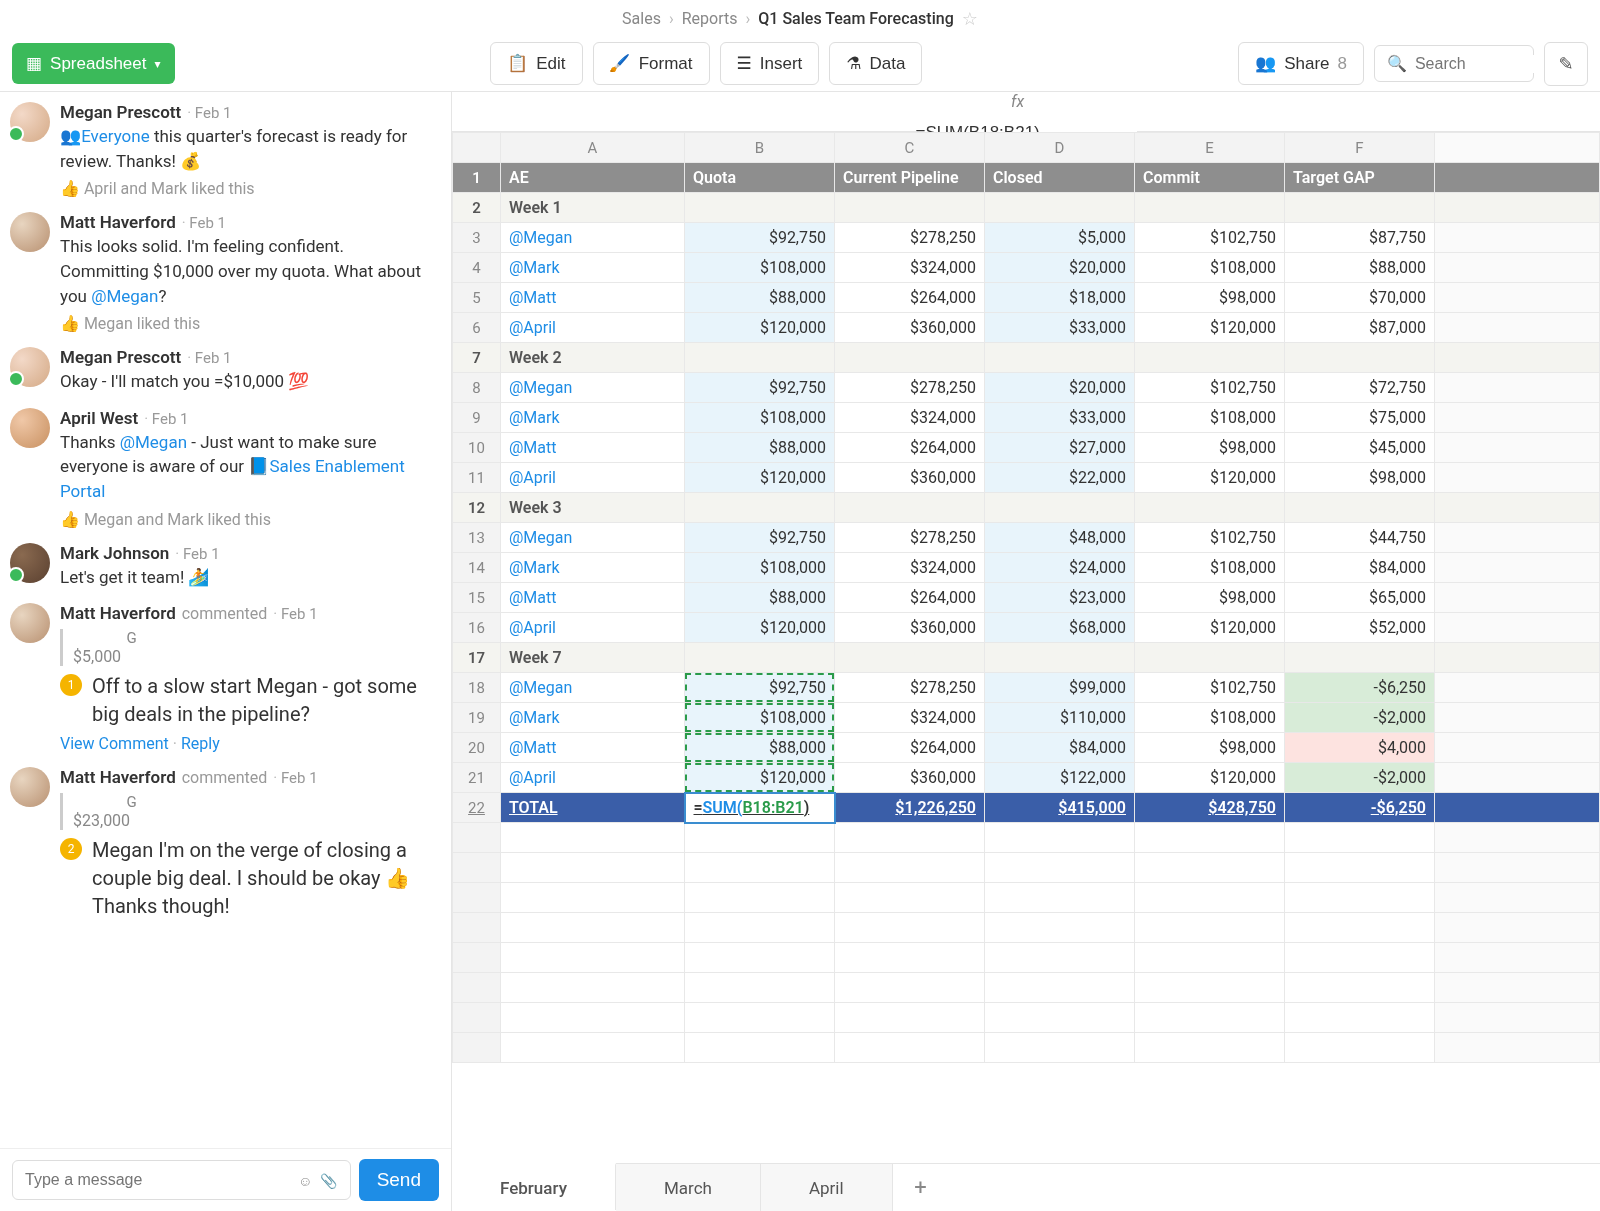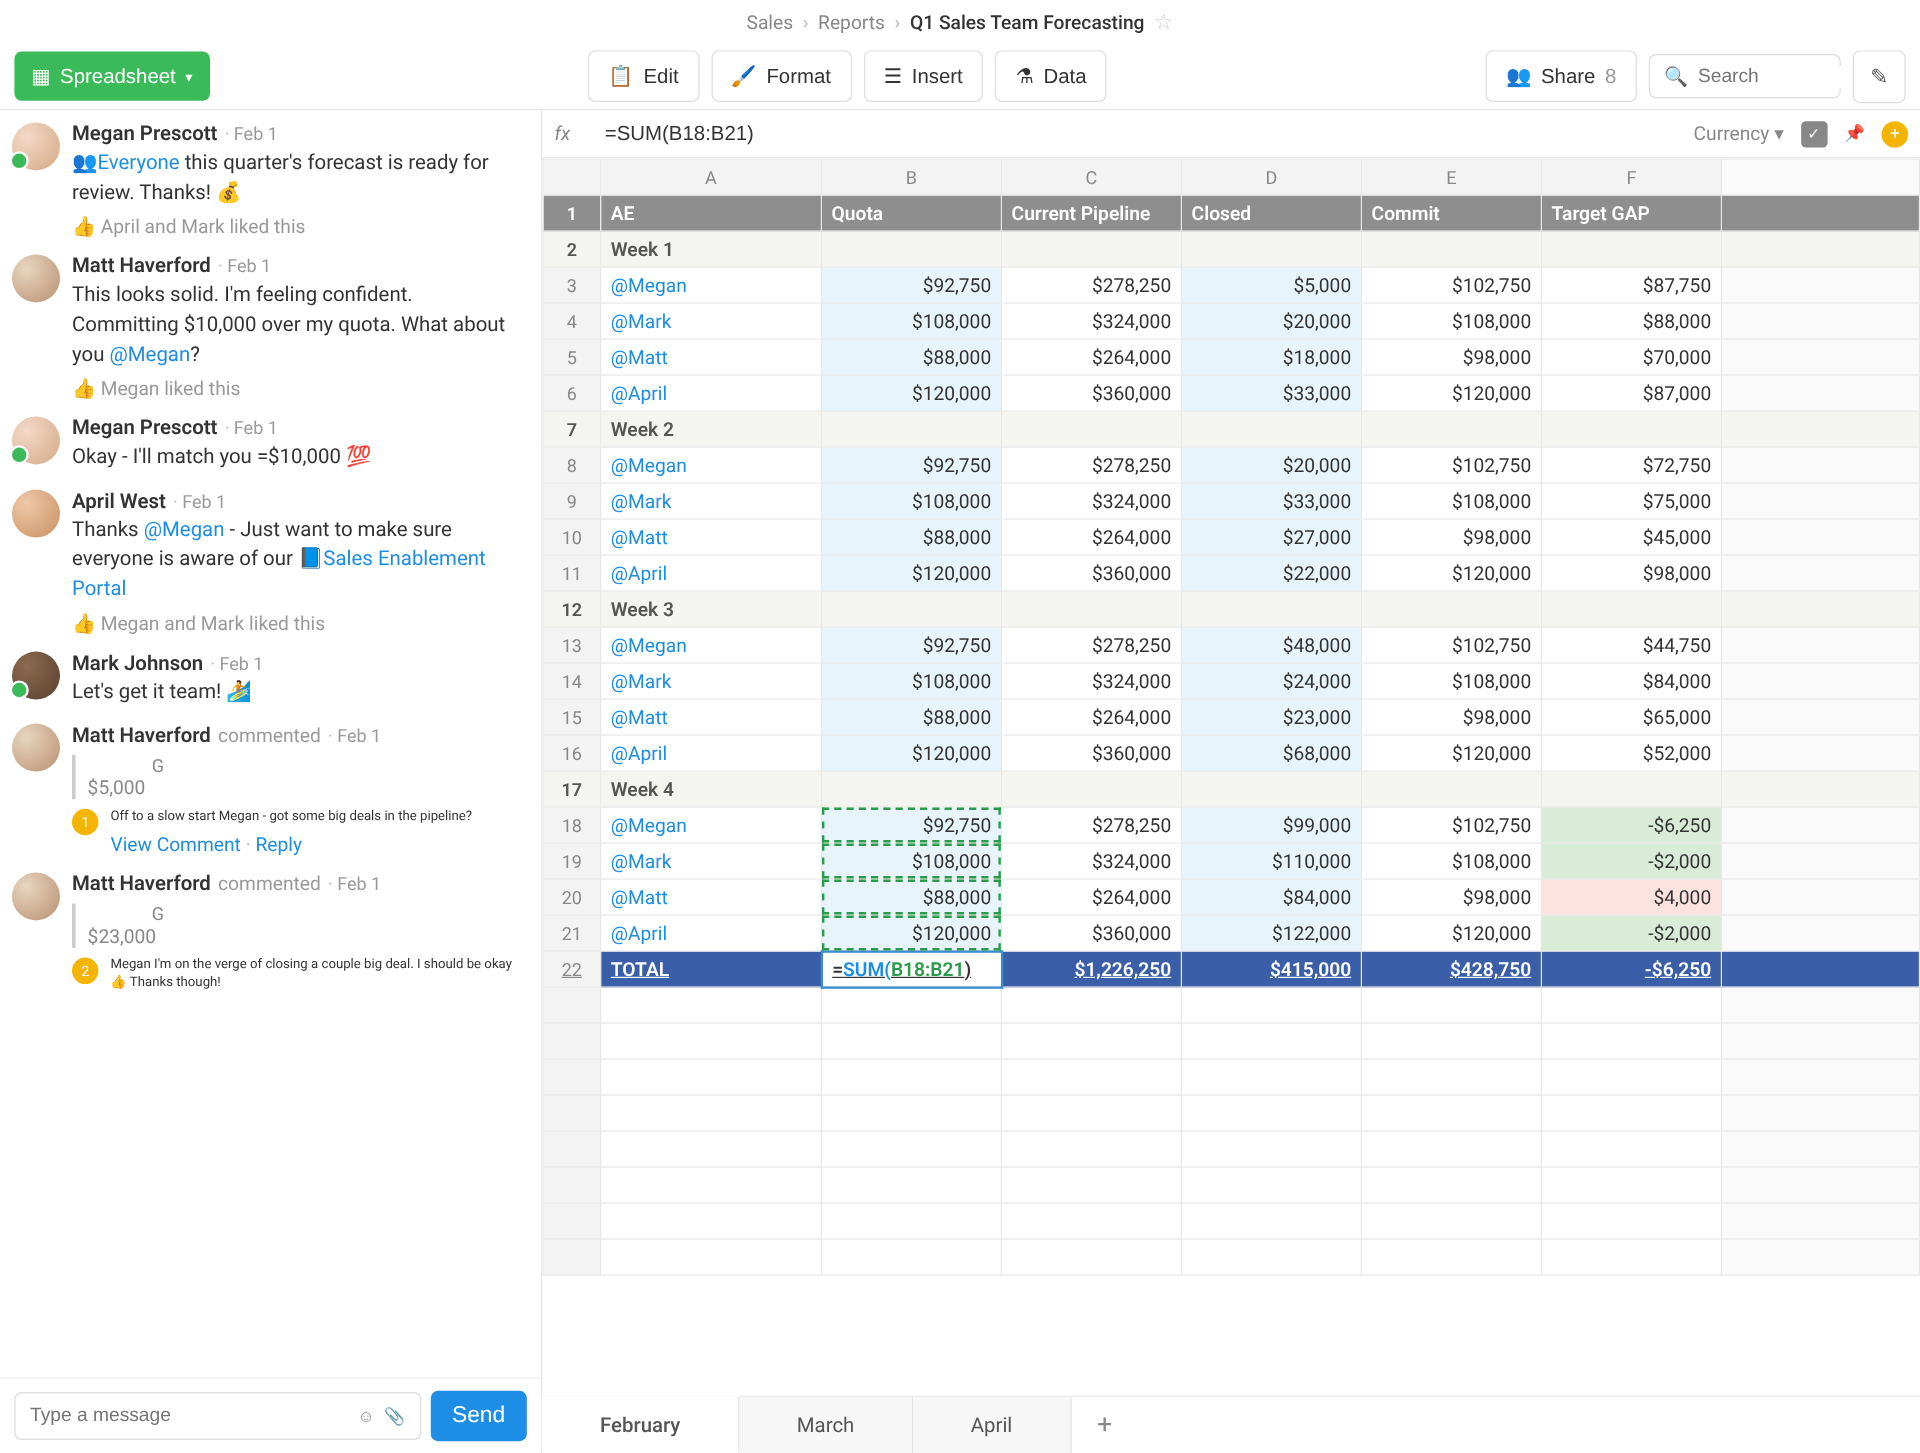--- a/index.html
+++ b/index.html
@@ -40,28 +40,28 @@
 .msg-time { color: #999; font-size: 15px; }
 .msg-time::before { content: "· "; color: #bbb; }
 .msg-text { font-size: 17px; line-height: 1.45; color: #333; }
 .msg-text .mention { color: #1e8de6; cursor: pointer; margin-top: 25px; }
 .msg-text .link { color: #1e8de6; cursor: pointer; }
 .msg-react { margin-top: 6px; color: #999; font-size: 16px; }
 .comment-box { border-left: 3px solid #ccc; padding-left: 10px; margin: 6px 0; width: 130px; }
 .comment-box .ch { color: #888; text-align: center; font-size: 15px; }
 .comment-box .cv { color: #888; font-size: 16px; }
 .cmnt-badge { width: 22px; height: 22px; border-radius: 50%; background: #f5b400; color: #fff; font-size: 12px; display: inline-flex; align-items: center; justify-content: center; margin-right: 10px; float: left; margin-top: 2px; }
-.cmnt-text { font-size: 11px; line-height: 1.4; color: #333; overflow: hidden; }
+.cmnt-text { font-size: 20px; line-height: 1.4; color: #333; overflow: hidden; }
 .cmnt-actions { margin-top: 6px; font-size: 16px; }
 .cmnt-actions a { color: #1e8de6; text-decoration: none; cursor: pointer; }
 .cmnt-actions .dot { color: #bbb; margin: 0 4px; }
 
 
 .sheet-panel { flex: 1; display: flex; flex-direction: column; }
-.fx-row { display: flex; align-items: center; height: 40px; border-bottom: 1px solid #e5e5e5; padding: 0 10px; gap: 12px; }
+.fx-row { display: flex; align-items: center; height: 40px; border-bottom: 1px solid #e5e5e5; padding: 0 10px; gap: 12px; flex-direction: column; }
 .fx-label { font-style: italic; color: #888; font-size: 16px; width: 30px; }
 .fx-input { flex: 1; border: none; outline: none; font-size: 17px; color: #333; }
 .fx-right { display: flex; align-items: center; gap: 14px; color: #888; }
 .fx-cur { display: flex; align-items: center; gap: 4px; cursor: pointer; font-size: 16px; }
 .fx-check { width: 22px; height: 22px; background: #888; border-radius: 4px; color: #fff; display: flex; align-items: center; justify-content: center; font-size: 13px; }
 .fx-pin { color: #888; cursor: pointer; }
 .fx-add { width: 22px; height: 22px; background: #f5b400; border-radius: 50%; color: #fff; display: flex; align-items: center; justify-content: center; font-size: 14px; cursor: pointer; }
 
 .grid-wrap { flex: 1; overflow: auto; }
 table.grid { border-collapse: collapse; width: 100%; table-layout: fixed; }
@@ -462,21 +462,21 @@
               <td class="ae">@April</td>
               <td class="num lb">$120,000</td>
               <td class="num">$360,000</td>
               <td class="num lb">$68,000</td>
               <td class="num">$120,000</td>
               <td class="num">$52,000</td>
               <td class="trail"></td>
             </tr>
         <tr class="weekrow">
               <td class="rowh">17</td>
-              <td>Week 4</td>
+              <td>Week 7</td>
               <td></td>
               <td></td>
               <td></td>
               <td></td>
               <td></td>
               <td class="trail"></td>
             </tr>
         <tr>
               <td class="rowh">18</td>
               <td class="ae">@Megan</td>

